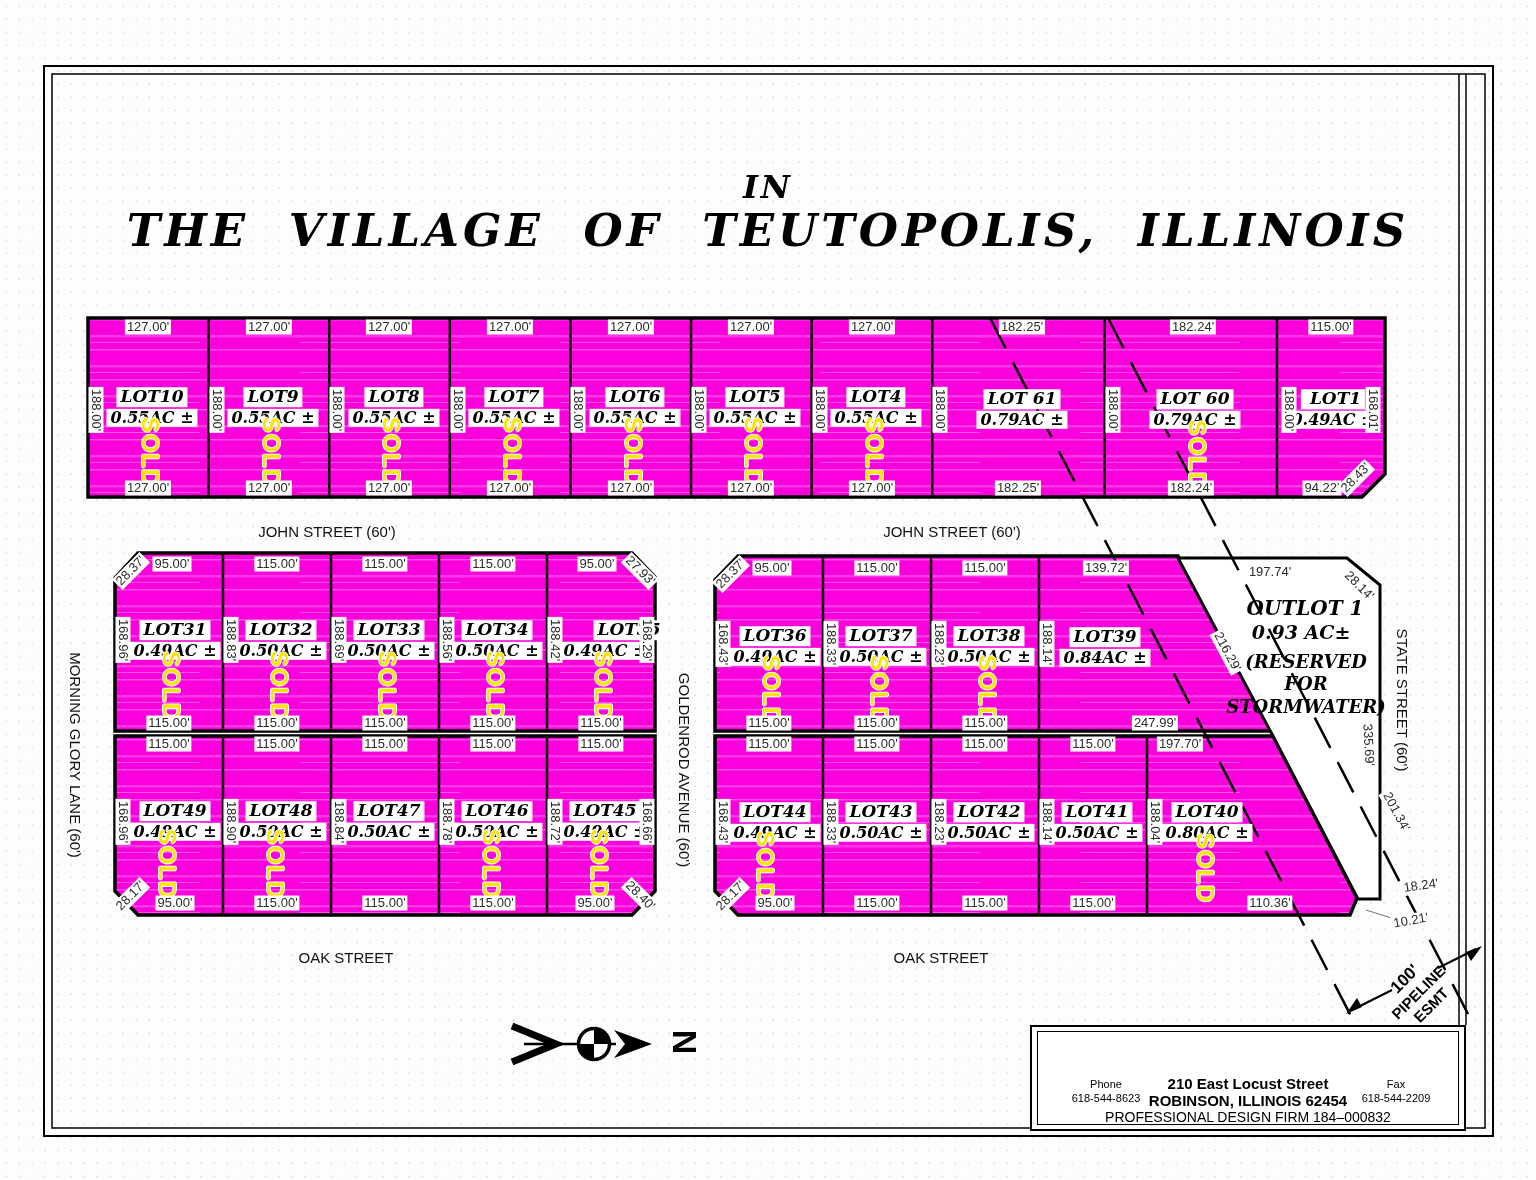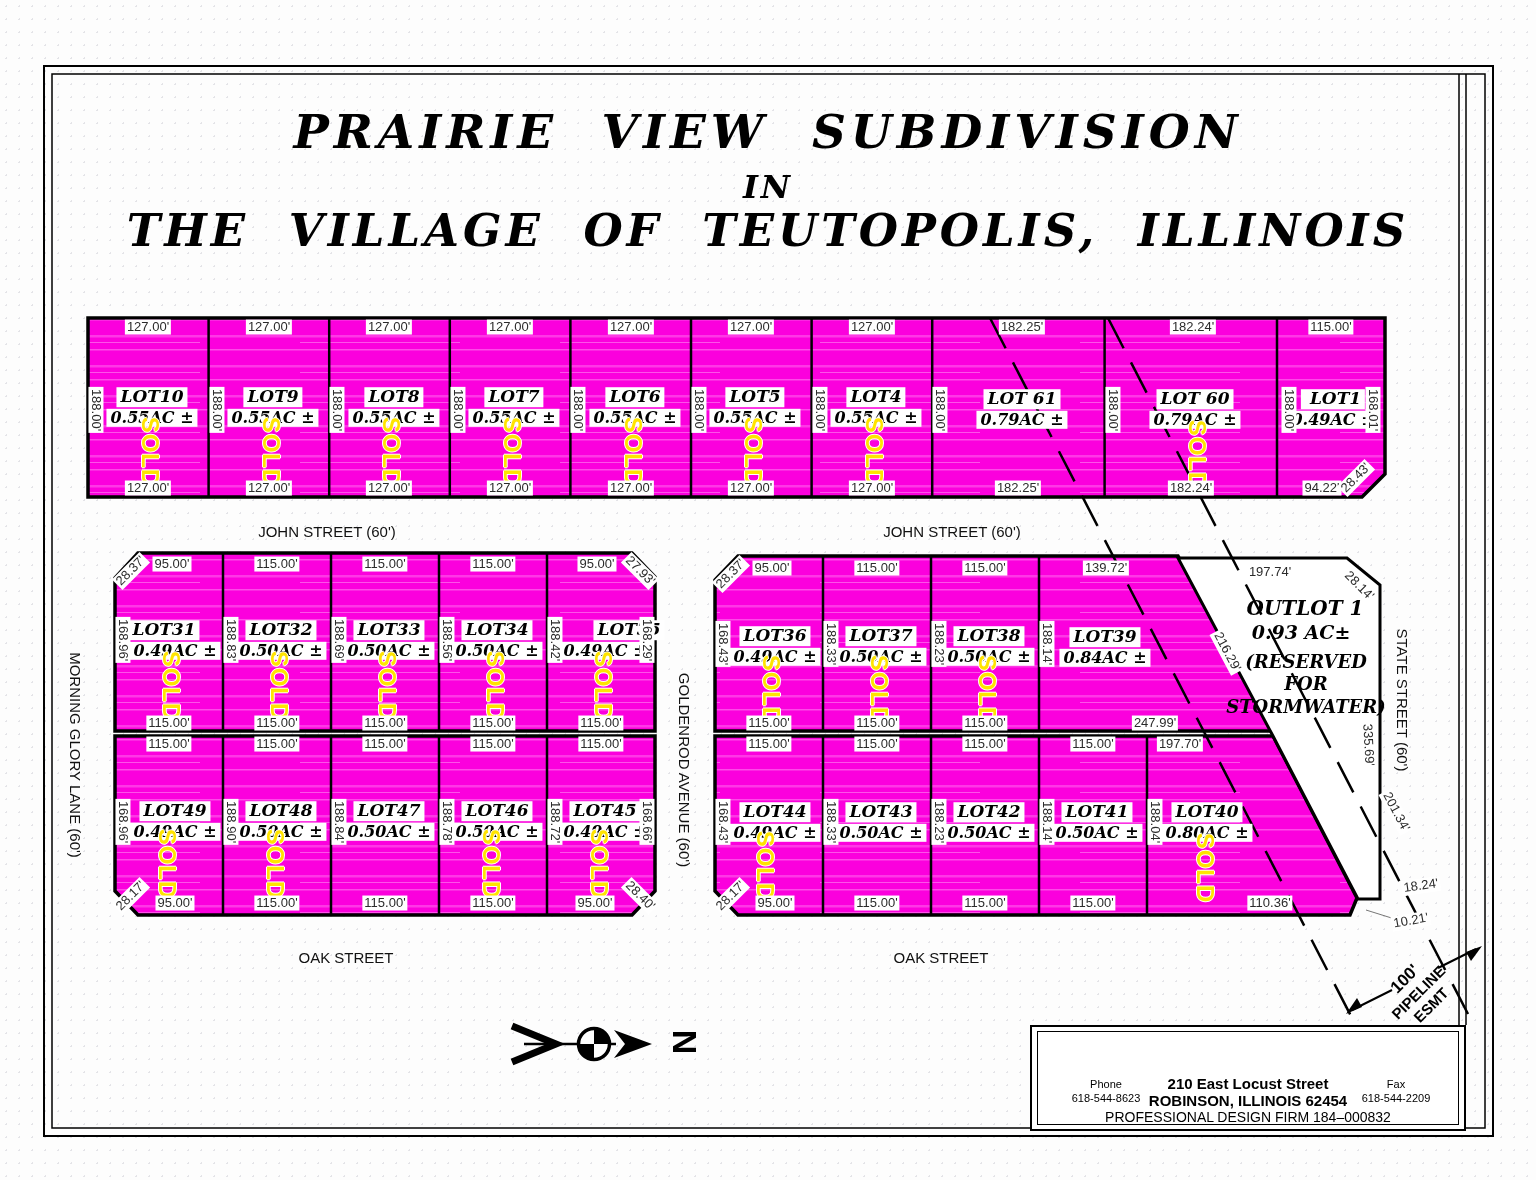--- a/index.html
+++ b/index.html
@@ -121,21 +121,20 @@
       <line x1="524" y1="1044" x2="616" y2="1044" stroke="#000" stroke-width="2.5"></line>
       <circle cx="594" cy="1044" r="15.5" fill="#fff" stroke="#000" stroke-width="3.5"></circle>
       <path d="M594,1044 L594,1028.5 A15.5,15.5 0 0 1 609.5,1044 Z" fill="#000"></path>
       <path d="M594,1044 L594,1059.5 A15.5,15.5 0 0 1 578.5,1044 Z" fill="#000"></path>
       <polygon points="614,1030 652,1044 614,1058 625,1044" fill="#000"></polygon>
     </g>
   </svg>
 
   <div class="labels" id="labels">
 
-    <div class="title-line t1">PRAIRIE  VIEW  SUBDIVISION</div>
     <div class="title-line t2">IN</div>
     <div class="title-line t3">THE  VILLAGE  OF  TEUTOPOLIS,  ILLINOIS</div>
 
     <div class="street" style="left:327px;top:531px;transform:translate(-50%,-50%);">JOHN STREET (60')</div>
     <div class="street" style="left:952px;top:531px;transform:translate(-50%,-50%);">JOHN STREET (60')</div>
     <div class="street" style="left:346px;top:957px;transform:translate(-50%,-50%);">OAK STREET</div>
     <div class="street" style="left:941px;top:957px;transform:translate(-50%,-50%);">OAK STREET</div>
     <div class="street vstreet" style="left:75px;top:755px;transform:translate(-50%,-50%) rotate(90deg);">MORNING GLORY LANE  (60')</div>
     <div class="street vstreet" style="left:684px;top:770px;transform:translate(-50%,-50%) rotate(90deg);">GOLDENROD AVENUE  (60')</div>
     <div class="street vstreet" style="left:1402px;top:700px;transform:translate(-50%,-50%) rotate(90deg);">STATE STREET  (60')</div>
@@ -206,21 +205,21 @@
       <div class="dim" style="left: 1193px; top: 327px; transform: translate(-50%, -50%);">182.24'</div>
       <div class="dim" style="left: 1191px; top: 488px; transform: translate(-50%, -50%);">182.24'</div>
       <div class="dim" style="left: 1113px; top: 410px; transform: translate(-50%, -50%) rotate(90deg);">188.00'</div>
       <div class="lot-name" style="left: 1333px; top: 399px; transform: translate(-50%, -50%); padding-left: 9px;">LOT1</div>
       <div class="lot-area" style="left: 1333px; top: 420px; transform: translate(-50%, -50%);">0.49AC ±</div>
       <div class="dim" style="left: 1331px; top: 327px; transform: translate(-50%, -50%);">115.00'</div>
       <div class="dim" style="left: 1289px; top: 410px; transform: translate(-50%, -50%) rotate(90deg);">188.00'</div>
       <div class="dim" style="left: 1373px; top: 410px; transform: translate(-50%, -50%) rotate(90deg);">168.01'</div>
       <div class="dim" style="left: 1322px; top: 488px; transform: translate(-50%, -50%);">94.22'</div>
       <div class="dim" style="left: 1356px; top: 478px; transform: translate(-50%, -50%) rotate(-45deg);">28.43'</div>
-      <div class="lot-name" style="left: 164px; top: 630px; transform: translate(-50%, -50%);">LOT31</div>
+      <div class="lot-name" style="left: 175px; top: 630px; transform: translate(-50%, -50%);">LOT31</div>
       <div class="lot-area" style="left: 175px; top: 651px; transform: translate(-50%, -50%);">0.49AC ±</div>
       <div class="sold" style="left: 171px; top: 686px; transform: translate(-50%, -50%) rotate(90deg);">SOLD</div>
       <div class="dim" style="left: 172px; top: 564px; transform: translate(-50%, -50%);">95.00'</div>
       <div class="dim" style="left: 131px; top: 571px; transform: translate(-50%, -50%) rotate(-45deg);">28.37'</div>
       <div class="dim" style="left: 123px; top: 640px; transform: translate(-50%, -50%) rotate(90deg);">168.96'</div>
       <div class="dim" style="left: 169px; top: 723px; transform: translate(-50%, -50%);">115.00'</div>
       <div class="lot-name" style="left: 281px; top: 630px; transform: translate(-50%, -50%); text-align: right;">LOT32</div>
       <div class="lot-area" style="left: 281px; top: 651px; transform: translate(-50%, -50%);">0.50AC ±</div>
       <div class="sold" style="left: 279px; top: 686px; transform: translate(-50%, -50%) rotate(90deg);">SOLD</div>
       <div class="dim" style="left: 277px; top: 564px; transform: translate(-50%, -50%);">115.00'</div>

